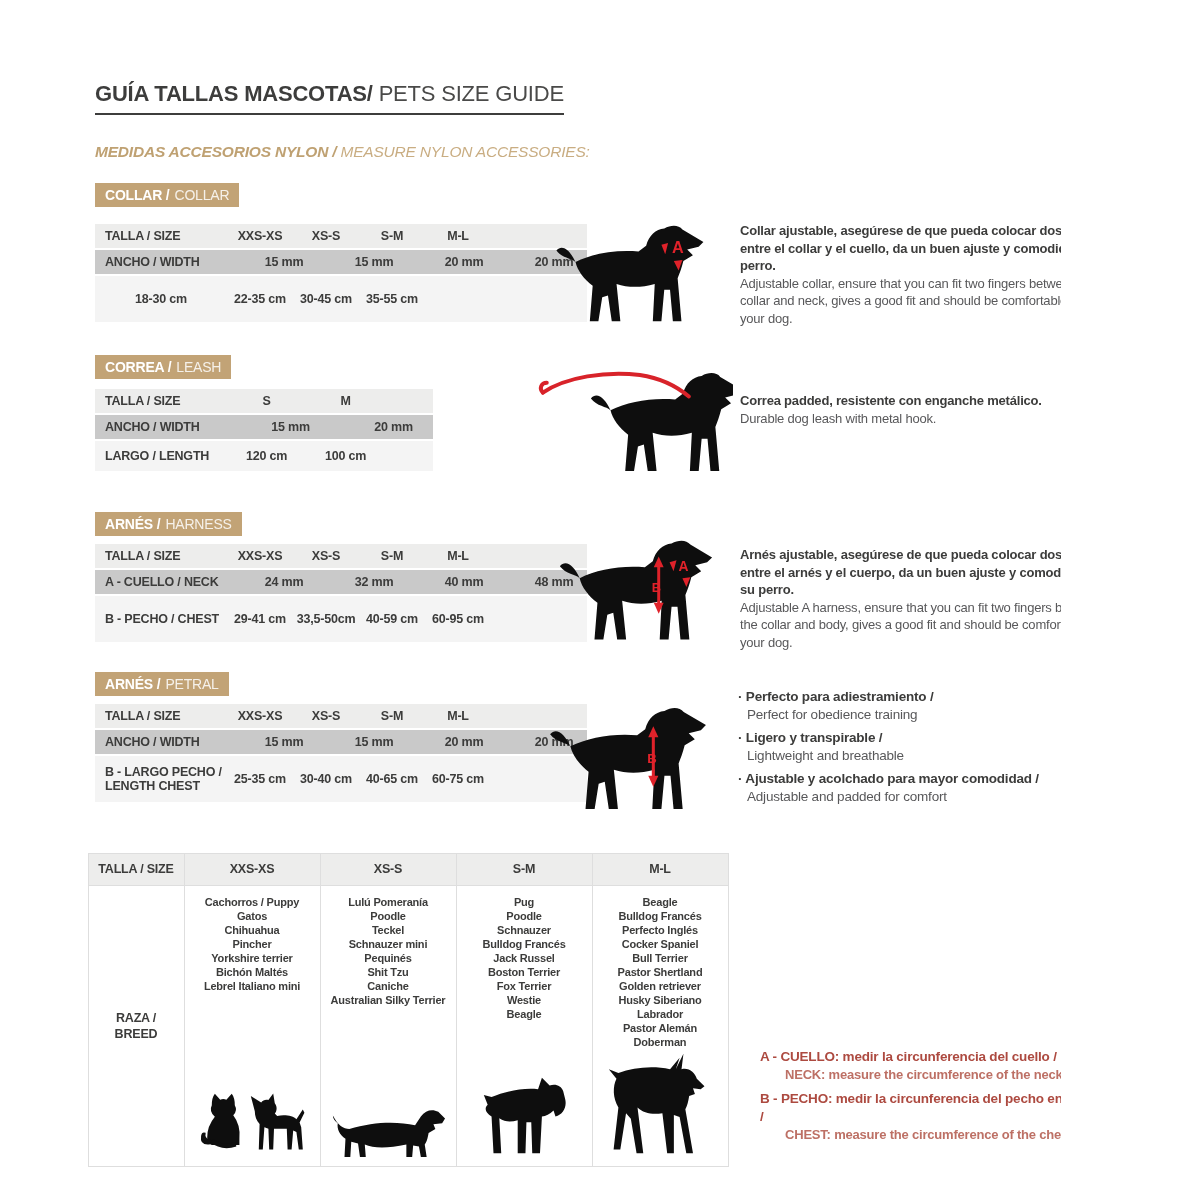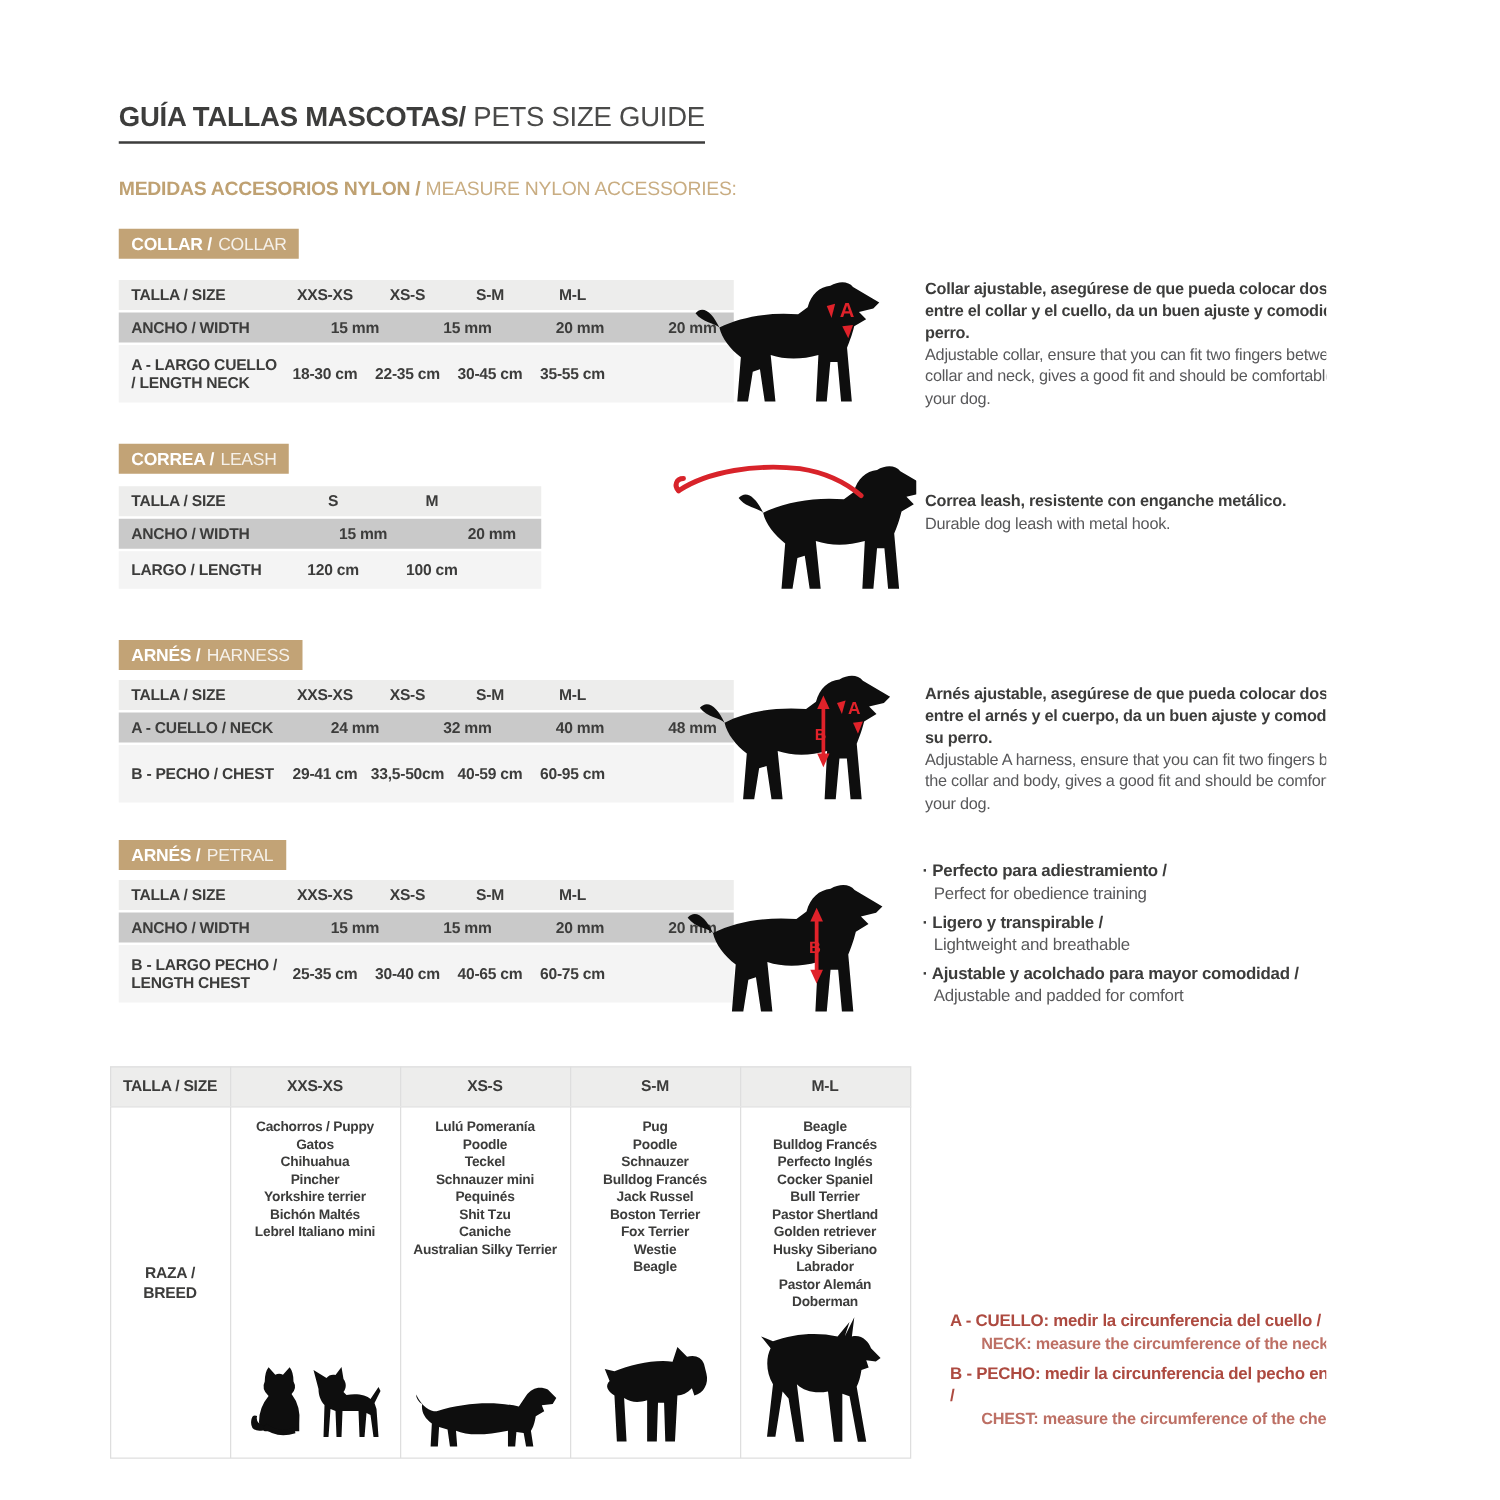--- a/index.html
+++ b/index.html
@@ -4,21 +4,21 @@
 <style>
   html,body{margin:0;padding:0;background:#fff;}
   body{font-family:"Liberation Sans", sans-serif; color:#3c3c3b; -webkit-font-smoothing:antialiased;}
   #canvas{position:relative;width:1061px;height:1200px;background:#ffffff;overflow:hidden;letter-spacing:-0.2px;}
 
   
   .page-title{position:absolute;left:95px;top:82px;font-size:22px;line-height:24px;
     border-bottom:2px solid #3d3d3c;padding-bottom:7px;color:#3d3d3c;white-space:nowrap;}
   .page-title .es{font-weight:700;}
   .page-title .en{font-weight:400;color:#4a4a49;}
-  .subtitle{position:absolute;left:95px;top:143px;font-size:15.5px;white-space:nowrap;}
+  .subtitle{position:absolute;left:95px;top:143px;font-size:15.5px;white-space:nowrap;font-style:italic;}
   .subtitle .es{font-weight:700;color:#bfa172;}
   .subtitle .en{font-weight:400;color:#c9ad82;}
 
   
   .badge{position:absolute;left:95px;height:24px;background:#c2a376;color:#fff;
     display:inline-flex;align-items:center;padding:0 10px;font-size:14px;white-space:nowrap;}
   .badge .es{font-weight:700;}
   .badge .en{font-weight:400;opacity:.85;margin-left:5px;}
 
   
@@ -108,21 +108,20 @@
       <div class="td">M-L</div>
     </div>
     <div class="tr mid">
       <div class="td lbl">ANCHO / WIDTH</div>
       <div class="td">15 mm</div>
       <div class="td">15 mm</div>
       <div class="td">20 mm</div>
       <div class="td">20 mm</div>
     </div>
     <div class="tr last tall">
-      <div class="td lbl">A - LARGO CUELLO / LENGTH NECK</div>
       <div class="td">18-30 cm</div>
       <div class="td">22-35 cm</div>
       <div class="td">30-45 cm</div>
       <div class="td">35-55 cm</div>
     </div>
   </div>
 
   <div class="dogbox" style="left:543px;top:220px;width:170px;height:105px">
     <svg viewBox="0 0 170 110">
       <use href="#dogsym"></use>
@@ -162,21 +161,21 @@
 
   <div class="dogbox" style="left:537px;top:365px;width:196px;height:112px">
     <svg viewBox="0 0 200 110">
       <use href="#dogsym" x="30"></use>
       <path class="leashline" d="M6,26 C30,10 70,4 105,8 C125,11 142,19 155,30"></path>
       <path class="leashline" d="M6,26 C2,22 4,16 10,16"></path>
     </svg>
   </div>
 
   <div class="desc" style="top:392px">
-    <span class="es">Correa leash, resistente con enganche metálico.</span><br>
+    <span class="es">Correa padded, resistente con enganche metálico.</span><br>
     <span class="en">Durable dog leash with metal hook.</span>
   </div>
 
   <div class="badge" style="top:512px">
     <span class="es">ARNÉS /</span>
     <span class="en">HARNESS</span>
   </div>
 
   <div class="tbl tbl4" style="top:544px">
     <div class="tr head">

